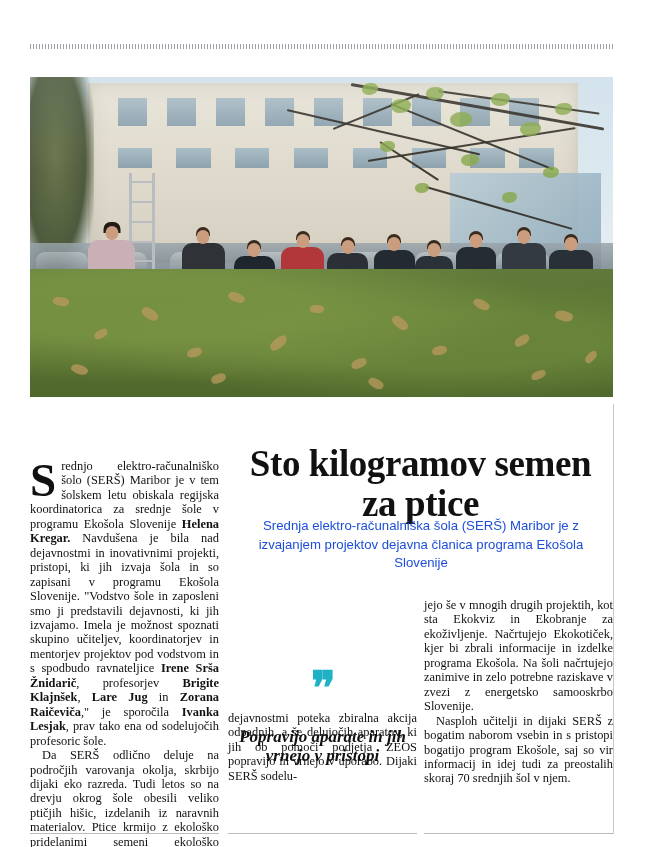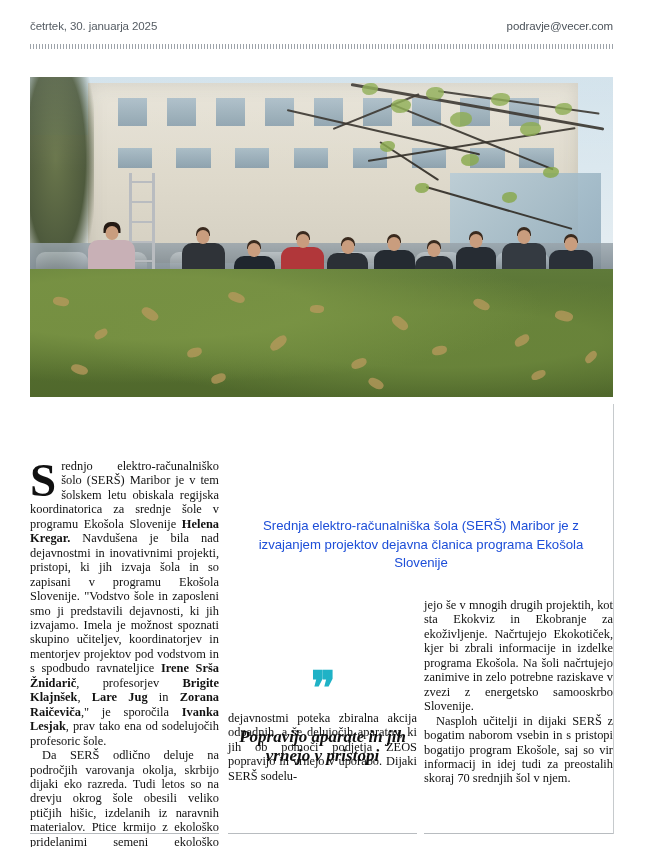--- a/index.html
+++ b/index.html
@@ -326,24 +326,20 @@
     width: 1px;
     height: 430px;
     background: #c6cacd;
   }
 </style>
 </head>
 <body>
 
 <div class="page">
 
-  <div class="masthead">
-    <span class="masthead-date">četrtek, 30. januarja 2025</span>
-    <span class="masthead-mail">podravje@vecer.com</span>
-  </div>
   <div class="dotted-rule"></div>
 
   <div class="photo-wrap">
     <div class="photo">
       <div class="ph-sky"></div>
 
       <div class="ph-annex"></div>
 
       <div class="ph-bldg">
         <div class="ph-bldg-win" style="left:6%;top:8%;width:6%;height:16%"></div>
@@ -482,20 +478,24 @@
         <div class="ph-dryleaf" style="left:31%;top:82%;width:15px;height:9px;transform:rotate(-15deg)"></div>
         <div class="ph-dryleaf" style="left:58%;top:86%;width:16px;height:9px;transform:rotate(34deg)"></div>
         <div class="ph-dryleaf" style="left:86%;top:80%;width:15px;height:8px;transform:rotate(-20deg)"></div>
       </div>
 
       <div class="photo-haze"></div>
     </div>
   </div>
 
 
+  <h1 class="headline">
+    <span>Sto kilogramov semen</span><br>
+    <span>za ptice</span>
+  </h1>
   <div class="standfirst">Srednja elektro-računalniška šola (SERŠ) Maribor je z izvajanjem projektov dejavna članica programa Ekošola Slovenije</div>
 
   <div class="col col-1">
     <p class="first">
       <span class="dropcap">S</span><span>rednjo elektro-računalniško šolo (SERŠ) Maribor je v tem šolskem letu obiskala regijska koordinatorica za srednje šole v programu Ekošola Slovenije </span><b>Helena Kregar.</b><span> Navdušena je bila nad dejavnostmi in inovativnimi projekti, pristopi, ki jih izvaja šola in so zapisani v programu Ekošola Slovenije. "Vodstvo šole in zaposleni smo ji predstavili dejavnosti, ki jih izvajamo. Imela je možnost spoznati skupino učiteljev, koordinatorjev in mentorjev projektov pod vodstvom in s spodbudo ravnateljice </span><b>Irene Srša Žnidarič</b><span>, profesorjev </span><b>Brigite Klajnšek</b><span>, </span><b>Lare Jug</b><span> in </span><b>Zorana Raičeviča</b><span>," je sporočila </span><b>Ivanka Lesjak</b><span>, prav tako ena od sodelujočih profesoric šole.</span>
     </p>
     <p>Da SERŠ odlično deluje na področjih varovanja okolja, skrbijo dijaki eko razreda. Tudi letos so na drevju okrog šole obesili veliko ptičjih hišic, izdelanih iz naravnih materialov. Ptice krmijo z ekološko pridelanimi semeni ekološko veganske kmetije Mir grunt. V minuli zimi so pokrmili okrog sto kilogramov semen. Ustvarjalnost kažejo tudi pri oblikovanju in izdelavi varčnih svetil iz odpadnih materialov. Šola je prav tako</p>
   </div>
 
   <div class="col col-2">

